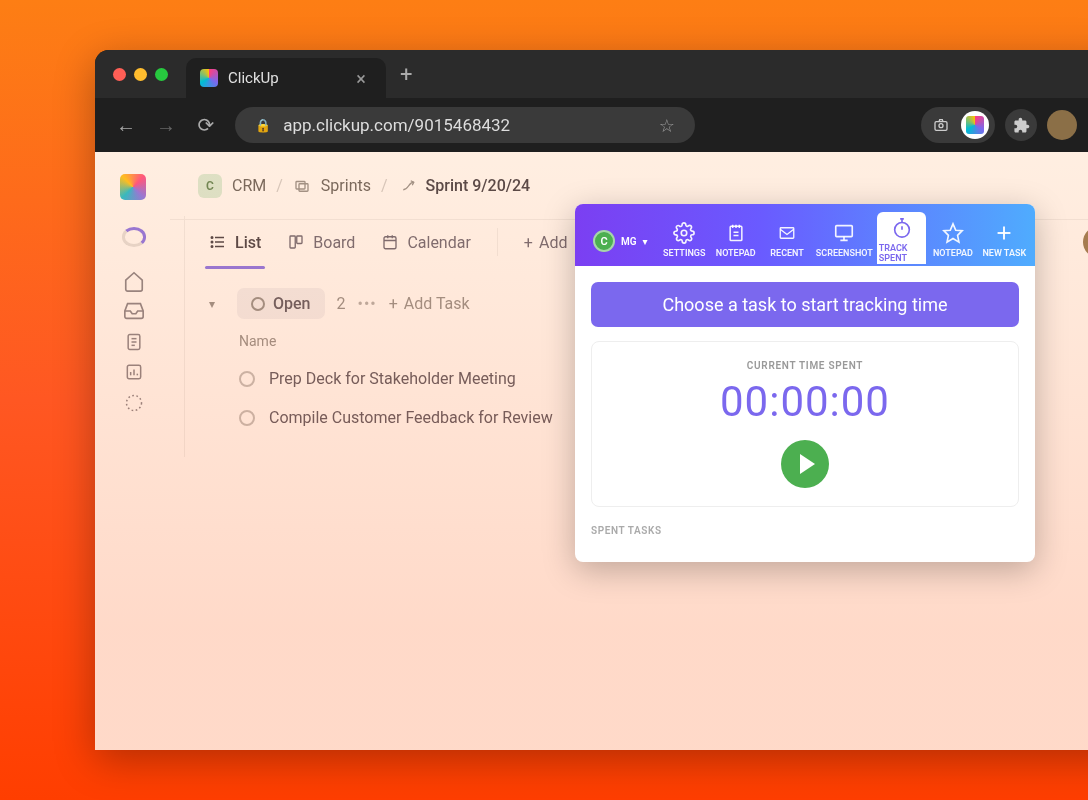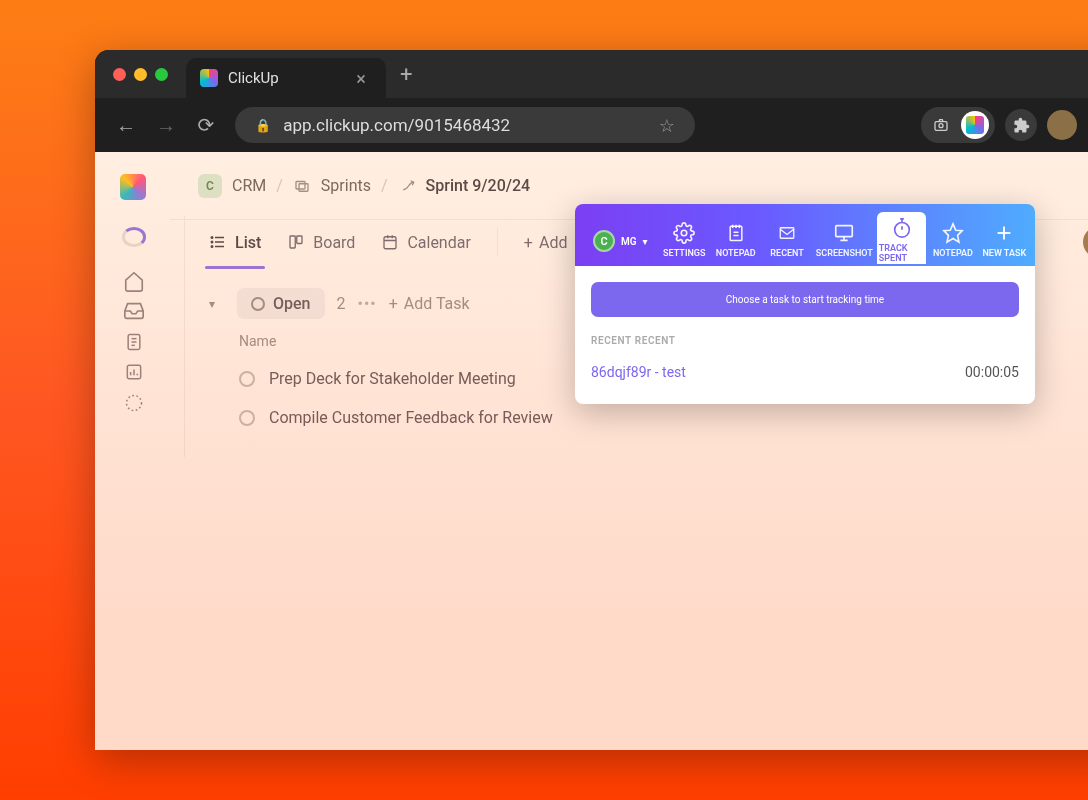--- a/index.html
+++ b/index.html
@@ -65,21 +65,21 @@
 .ext-popup { position: absolute; top: 204px; left: 575px; width: 460px; background: #fff; border-radius: 8px; box-shadow: 0 8px 32px rgba(0,0,0,0.25); overflow: hidden; }
 .popup-header { background: linear-gradient(90deg, #7b3ff2 0%, #6a5aff 40%, #4facfe 100%); height: 62px; display: flex; align-items: flex-end; padding: 0 6px 2px 6px; gap: 2px; }
 .popup-user { display: flex; align-items: center; padding: 0 10px 12px 12px; gap: 6px; }
 .user-circle { width: 22px; height: 22px; border-radius: 50%; background: #4caf50; color: #fff; display: flex; align-items: center; justify-content: center; font-size: 11px; font-weight: 600; border: 2px solid rgba(255,255,255,0.5); }
 .user-label { color: #fff; font-size: 10px; font-weight: 600; }
 .user-chev { color: #fff; font-size: 10px; }
 .popup-tab { flex: 1; display: flex; flex-direction: column; align-items: center; justify-content: center; gap: 3px; color: rgba(255,255,255,0.92); font-size: 9px; font-weight: 600; cursor: pointer; padding: 6px 2px 4px 2px; border-radius: 6px 6px 0 0; height: 52px; }
 .popup-tab.active { background: #fff; color: #7b68ee; }
 .popup-tab-icon { font-size: 20px; height: 24px; display: flex; align-items: center; }
 .popup-body { padding: 16px; }
-.choose-task-btn { background: #7b68ee; color: #fff; text-align: center; padding: 12px; border-radius: 7px; font-size: 10px; cursor: pointer; }
+.choose-task-btn { background: #7b68ee; color: #fff; text-align: center; padding: 12px; border-radius: 7px; font-size: 18px; cursor: pointer; }
 .timer-card { border: 1px solid #eee; border-radius: 8px; margin-top: 14px; padding: 18px; text-align: center; }
 .timer-label { color: #999; font-size: 10px; letter-spacing: 0.7px; font-weight: 600; }
 .timer-display { color: #7b68ee; font-size: 42px; font-weight: 400; margin: 6px 0 14px 0; letter-spacing: 1px; }
 .play-btn { width: 48px; height: 48px; border-radius: 50%; background: #4caf50; display: inline-flex; align-items: center; justify-content: center; cursor: pointer; }
 .play-triangle { width: 0; height: 0; border-left: 15px solid #fff; border-top: 10px solid transparent; border-bottom: 10px solid transparent; margin-left: 4px; }
 .recent-label { color: #aaa; font-size: 10px; letter-spacing: 0.6px; font-weight: 600; margin: 18px 0 10px 0; }
 .recent-row { display: flex; justify-content: space-between; padding: 8px 0; font-size: 14px; cursor: pointer; }
 .recent-name { color: #7b68ee; }
 .recent-time { color: #555; }
 svg { display: block; }
@@ -349,19 +349,22 @@
             <line x1="12" y1="5" x2="12" y2="19"></line>
             <line x1="5" y1="12" x2="19" y2="12"></line>
           </svg>
       </div>
       <span>NEW TASK</span>
     </div>
   </div>
 
   <div class="popup-body">
     <div class="choose-task-btn">Choose a task to start tracking time</div>
-    <div class="recent-label">RECENT RECENT</div>
-    <div class="recent-row">
-      <span class="recent-name">86dqjf89r - test</span>
-      <span class="recent-time">00:00:05</span>
-    </div>
+    <div class="timer-card">
+      <div class="timer-label">CURRENT TIME SPENT</div>
+      <div class="timer-display">00:00:00</div>
+      <div class="play-btn">
+        <div class="play-triangle"></div>
+      </div>
+    </div>
+    <div class="recent-label">SPENT TASKS</div>
   </div>
 </div>
 
 </body></html>

